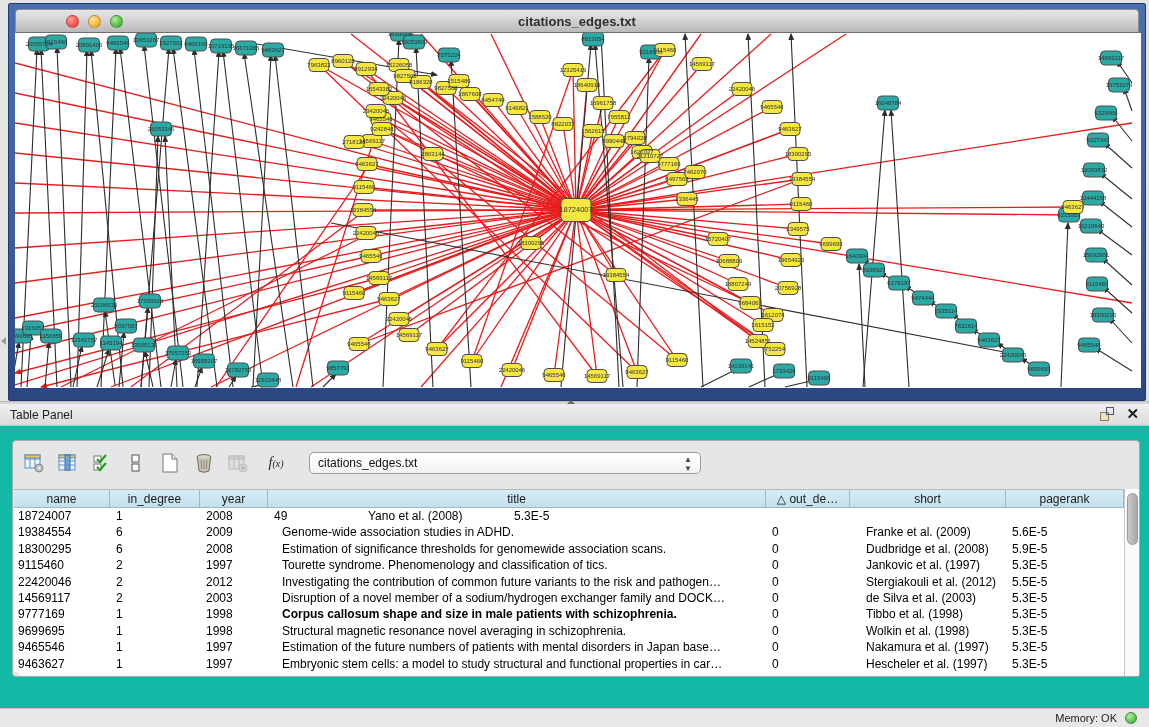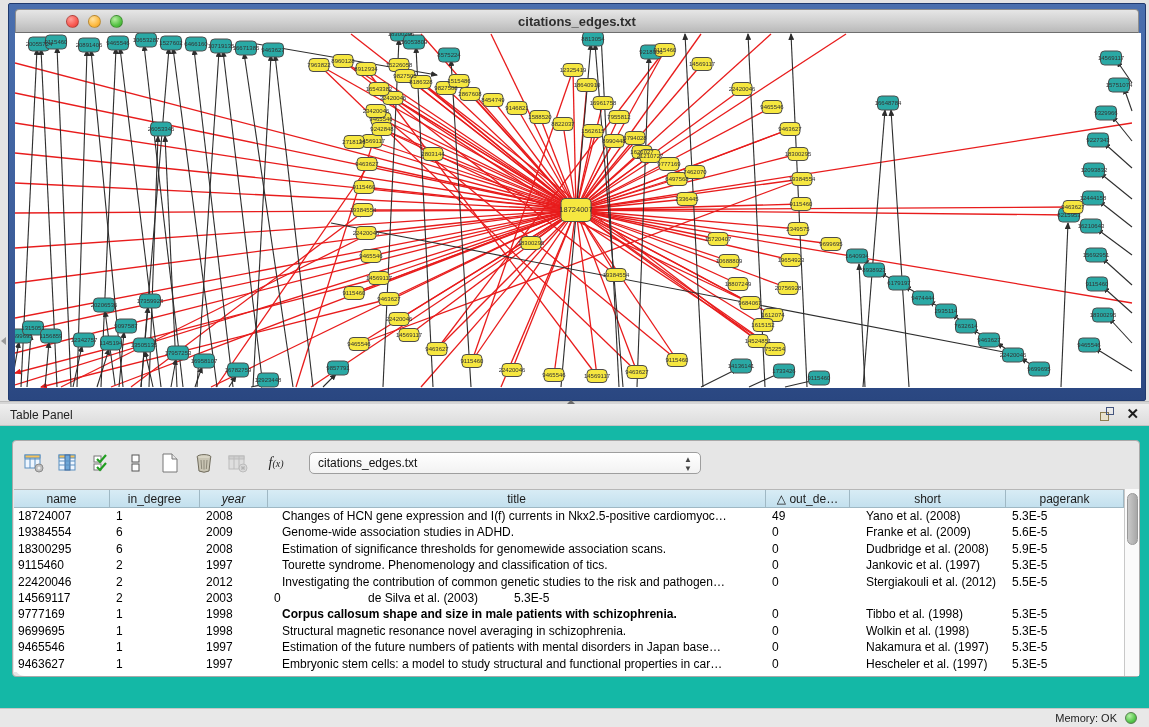--- a/index.html
+++ b/index.html
@@ -908,32 +908,31 @@
         <div id="table-select">
           <span>citations_edges.txt</span>
           <span class="arrows">▲<br>▼</span>
         </div>
       </div>
 
       <div id="grid">
         <div id="grid-header">
             <div class="gh-cell" style="width: 96px;">name</div>
             <div class="gh-cell" style="width: 90px;">in_degree</div>
-            <div class="gh-cell" style="width: 68px; font-style: italic;">year</div>
+            <div class="gh-cell" style="width: 68px;">year</div>
             <div class="gh-cell" style="width: 498px;">title</div>
             <div class="gh-cell" style="width: 84px;">△ out_de…</div>
             <div class="gh-cell" style="width: 156px;">short</div>
             <div class="gh-cell" style="width: 118px;">pagerank</div>
           </div>
         <div id="grid-body">
             <div class="g-row">
               <div class="g-cell" style="width: 96px; padding-left: 4px;">18724007</div>
               <div class="g-cell" style="width: 90px; padding-left: 6px;">1</div>
               <div class="g-cell" style="width: 68px; padding-left: 6px;">2008</div>
-              <div class="g-cell" style="width: 498px; padding-left: 14px;">Changes of HCN gene expression and I(f) currents in Nkx2.5-positive cardiomyoc…</div>
               <div class="g-cell" style="width: 84px; padding-left: 6px;">49</div>
               <div class="g-cell" style="width: 156px; padding-left: 16px;">Yano et al. (2008)</div>
               <div class="g-cell" style="width: 118px; padding-left: 6px;">5.3E-5</div>
             </div>
             <div class="g-row">
               <div class="g-cell" style="width: 96px; padding-left: 4px;">19384554</div>
               <div class="g-cell" style="width: 90px; padding-left: 6px;">6</div>
               <div class="g-cell" style="width: 68px; padding-left: 6px;">2009</div>
               <div class="g-cell" style="width: 498px; padding-left: 14px;">Genome-wide association studies in ADHD.</div>
               <div class="g-cell" style="width: 84px; padding-left: 6px;">0</div>
@@ -955,29 +954,30 @@
               <div class="g-cell" style="width: 68px; padding-left: 6px;">1997</div>
               <div class="g-cell" style="width: 498px; padding-left: 14px;">Tourette syndrome. Phenomenology and classification of tics.</div>
               <div class="g-cell" style="width: 84px; padding-left: 6px;">0</div>
               <div class="g-cell" style="width: 156px; padding-left: 16px;">Jankovic et al. (1997)</div>
               <div class="g-cell" style="width: 118px; padding-left: 6px;">5.3E-5</div>
             </div>
             <div class="g-row">
               <div class="g-cell" style="width: 96px; padding-left: 4px;">22420046</div>
               <div class="g-cell" style="width: 90px; padding-left: 6px;">2</div>
               <div class="g-cell" style="width: 68px; padding-left: 6px;">2012</div>
-              <div class="g-cell" style="width: 498px; padding-left: 14px;">Investigating the contribution of common genetic studies to the risk and pathogen…</div>
+              <div class="g-cell" style="width: 498px; padding-left: 14px;">Investigating the contribution of common future variants to the risk and pathogen…</div>
               <div class="g-cell" style="width: 84px; padding-left: 6px;">0</div>
               <div class="g-cell" style="width: 156px; padding-left: 16px;">Stergiakouli et al. (2012)</div>
               <div class="g-cell" style="width: 118px; padding-left: 6px;">5.5E-5</div>
             </div>
             <div class="g-row">
               <div class="g-cell" style="width: 96px; padding-left: 4px;">14569117</div>
               <div class="g-cell" style="width: 90px; padding-left: 6px;">2</div>
               <div class="g-cell" style="width: 68px; padding-left: 6px;">2003</div>
+              <div class="g-cell" style="width: 498px; padding-left: 14px;">Disruption of a novel member of a sodium/hydrogen exchanger family and DOCK…</div>
               <div class="g-cell" style="width: 84px; padding-left: 6px;">0</div>
               <div class="g-cell" style="width: 156px; padding-left: 16px;">de Silva et al. (2003)</div>
               <div class="g-cell" style="width: 118px; padding-left: 6px;">5.3E-5</div>
             </div>
             <div class="g-row">
               <div class="g-cell" style="width: 96px; padding-left: 4px;">9777169</div>
               <div class="g-cell" style="width: 90px; padding-left: 6px;">1</div>
               <div class="g-cell" style="width: 68px; padding-left: 6px;">1998</div>
               <div class="g-cell" style="width: 498px; padding-left: 14px; font-weight: bold;">Corpus callosum shape and size in male patients with schizophrenia.</div>
               <div class="g-cell" style="width: 84px; padding-left: 6px;">0</div>

